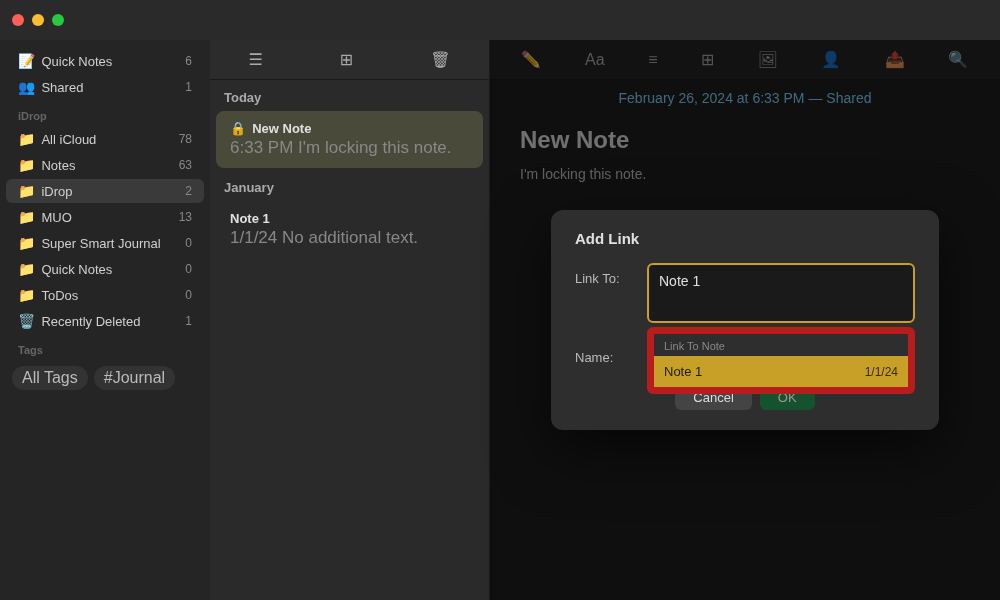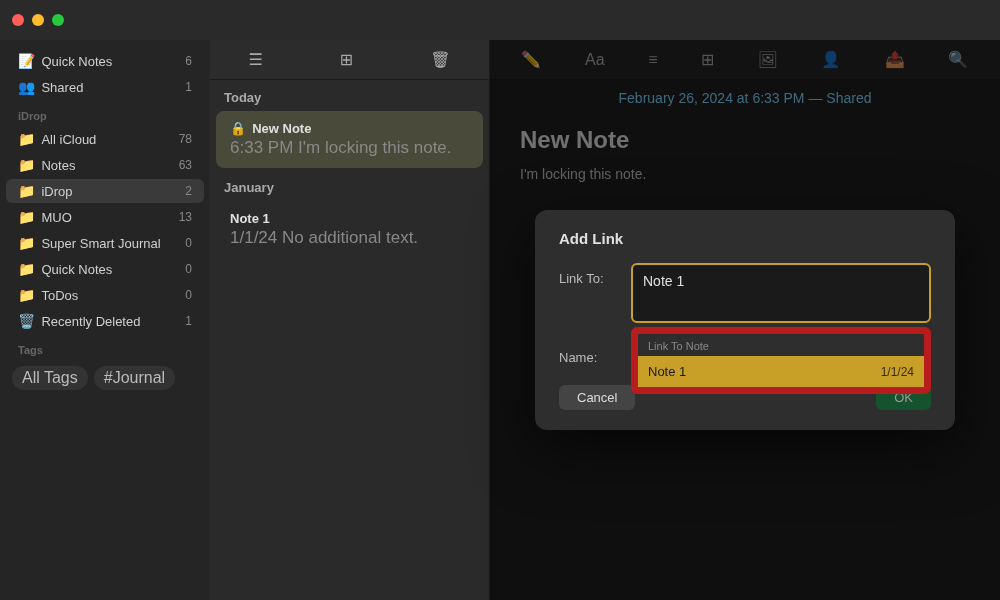--- a/index.html
+++ b/index.html
@@ -199,21 +199,21 @@
       align-items: center;
       justify-content: center;
       z-index: 100;
     }
 
     
     .dialog {
       background: #2e2e2e;
       border-radius: 12px;
       padding: 20px 24px;
-      width: 420px;
+      width: 388px;
       box-shadow: 0 20px 60px rgba(0,0,0,0.6);
     }
     .dialog-title {
       font-size: 15px;
       font-weight: 600;
       color: #e0e0e0;
       margin-bottom: 16px;
     }
     .dialog-row {
       display: flex;
@@ -285,21 +285,21 @@
       border-bottom: 1px solid #555;
       padding: 6px 0;
       font-size: 14px;
       color: #e0e0e0;
       outline: none;
       font-family: inherit;
     }
 
     .dialog-buttons {
       display: flex;
-      justify-content: space-between;
+      justify-content: center;
       gap: 8px;
       margin-top: 14px;
     }
     .btn {
       padding: 5px 18px;
       border-radius: 6px;
       font-size: 13px;
       cursor: pointer;
       border: none;
       font-family: inherit;

